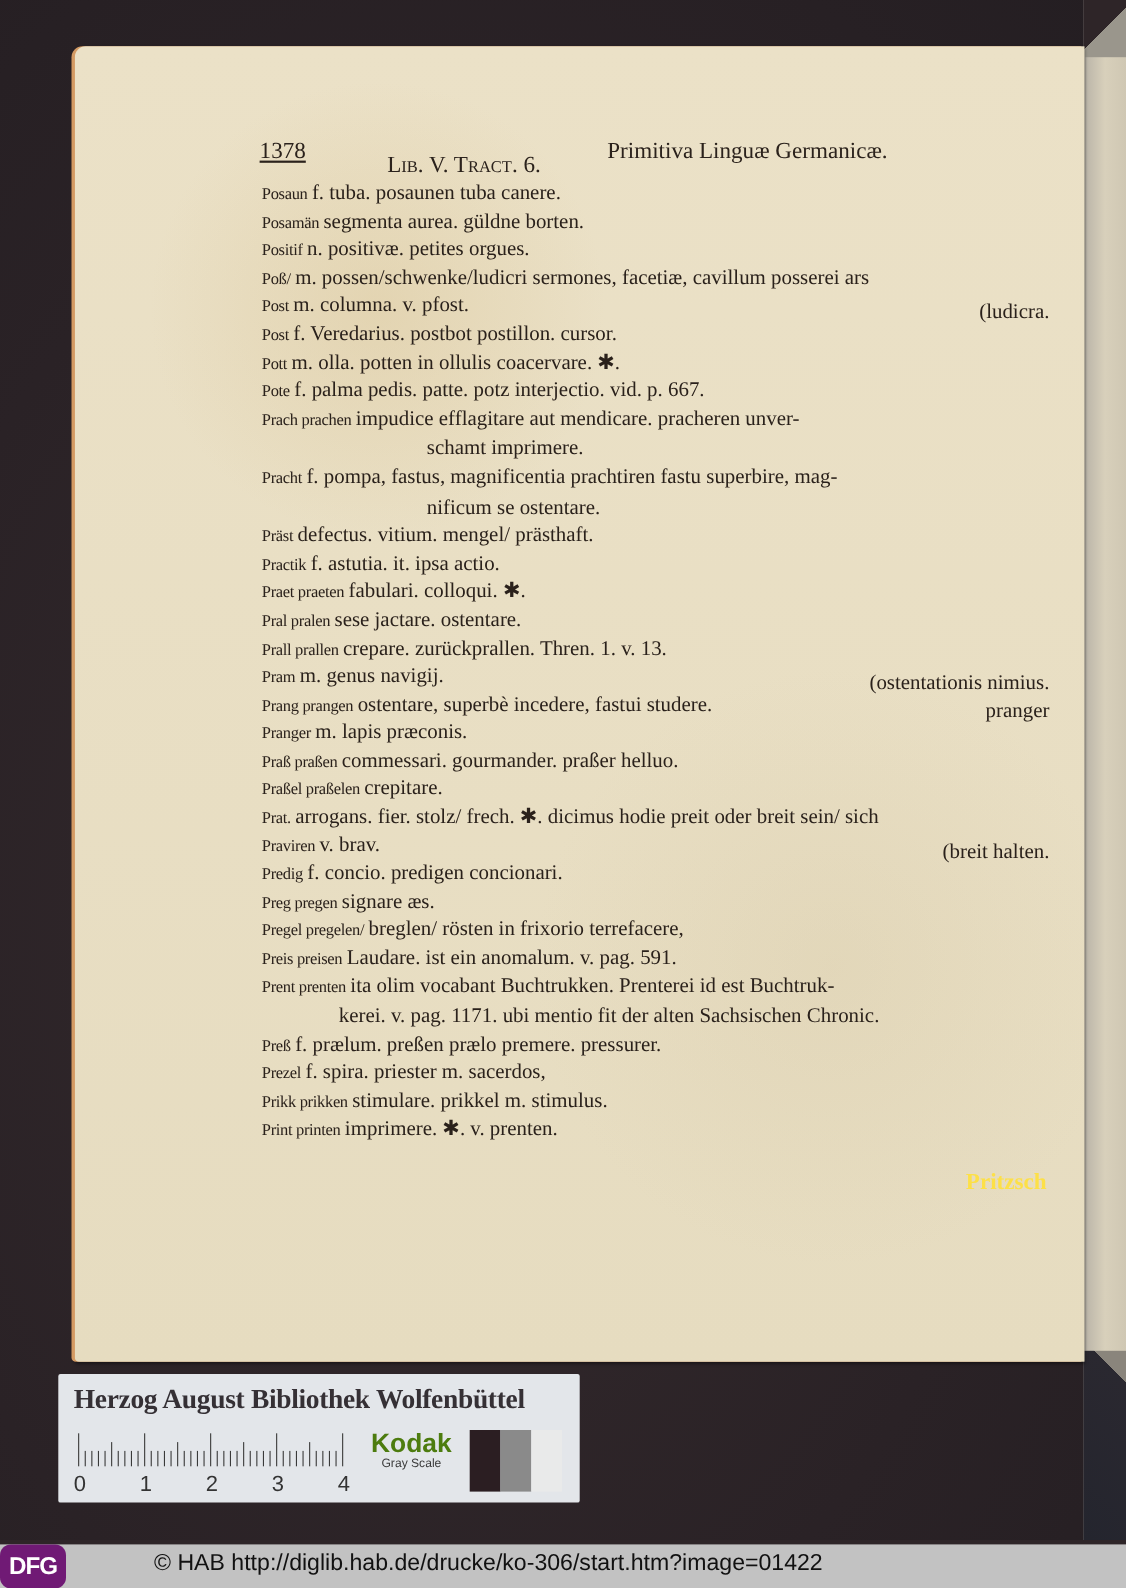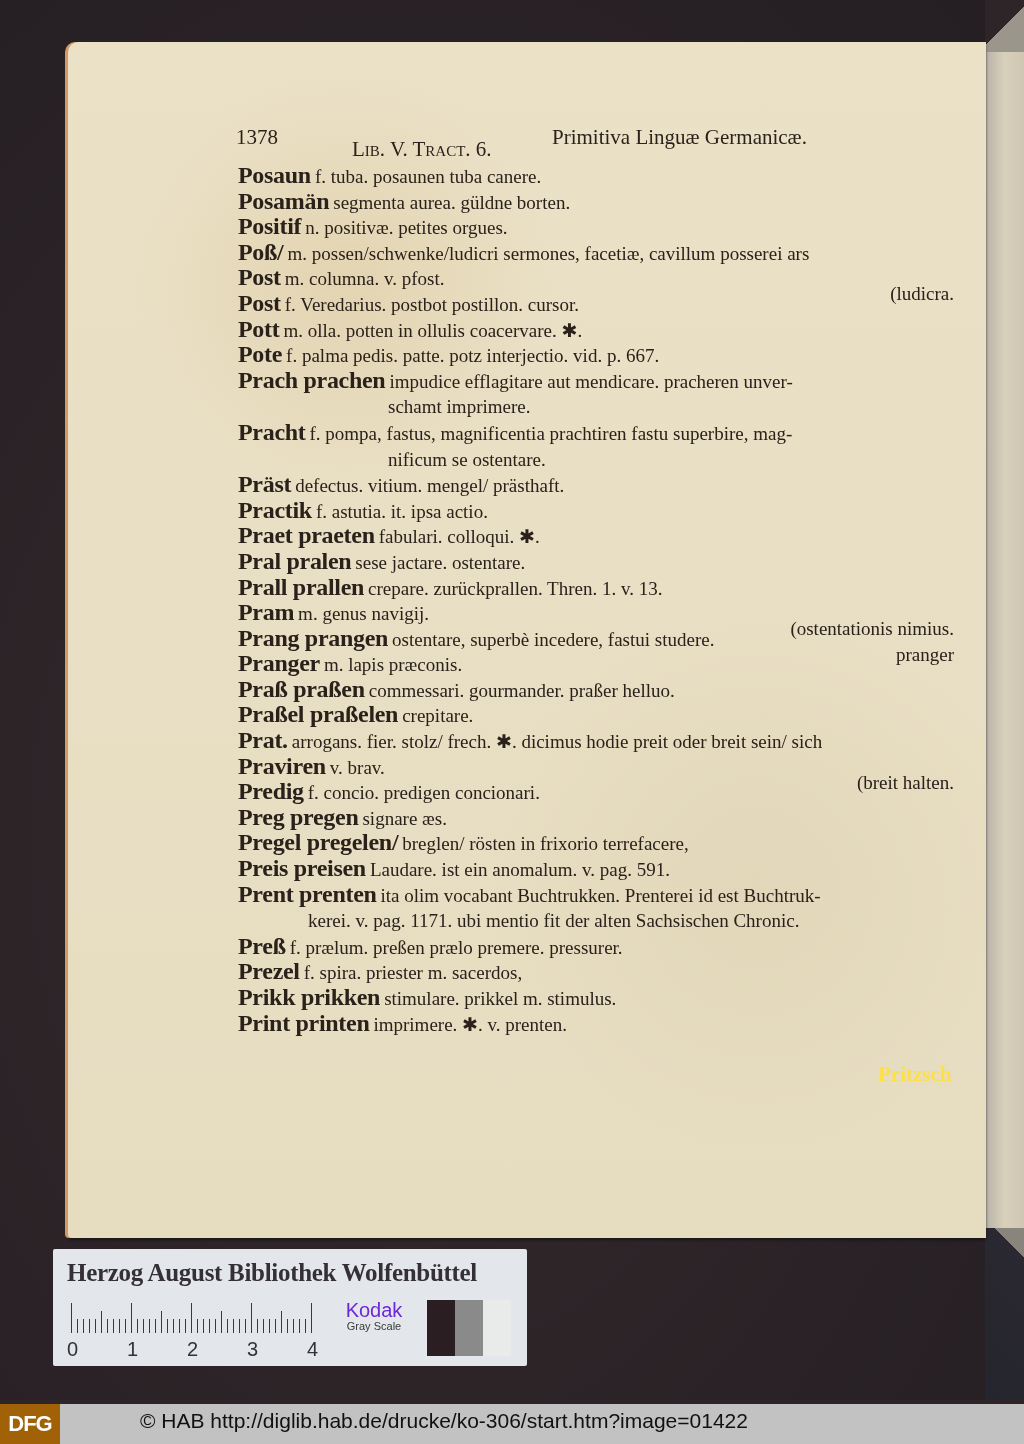--- a/index.html
+++ b/index.html
@@ -31,62 +31,62 @@
       radial-gradient(circle at 30% 20%, rgba(214,190,140,0.35) 0%, rgba(0,0,0,0) 18%),
       radial-gradient(circle at 75% 70%, rgba(210,195,160,0.25) 0%, rgba(0,0,0,0) 25%),
       linear-gradient(180deg, #ebe1c7 0%, #e6dcc0 100%);
     border-radius: 10px 0 0 4px;
     box-shadow: -3px 0 0 #d49a63, 0 2px 3px rgba(0,0,0,0.4);
   }
   .running-head {
     position: absolute; left: 236px; top: 123px; width: 720px; height: 34px;
     color: #2b221c; font-size: 21px; white-space: nowrap;
   }
-  .running-head .pg { position: absolute; left: 0; top: 2px; }
+  .running-head .pg { position: absolute; left: 0; top: 2px; text-decoration: underline; }
   .running-head .lib { position: absolute; left: 116px; top: 14px; font-variant: small-caps; }
   .running-head .title { position: absolute; left: 316px; top: 2px; }
   .entries {
     position: absolute; left: 238px; top: 163px; width: 716px;
     color: #2a211b; font-size: 19px; line-height: 25.6px;
   }
   .entry { position: relative; white-space: nowrap; height: 25.6px; }
   .entry.wrap { height: auto; white-space: normal; }
-  .entry .hw { font-family: "Liberation Serif", serif; font-weight: bold; font-size: 24px; letter-spacing: -0.3px; }
+  .entry .hw { font-family: "Liberation Serif", serif; font-weight: normal; font-size: 15px; letter-spacing: -0.3px; }
   .entry .body { margin-left: 4px; }
-  .entry .right { position: absolute; right: 0; top: 16px; }
+  .entry .right { position: absolute; right: 0; top: 6px; }
   .entry .cont { display: block; padding-left: 150px; white-space: nowrap; }
   .entry .cont2 { display: block; padding-left: 70px; white-space: nowrap; }
   .catchword {
     position: absolute; left: 878px; top: 1062px; color: #fde047;
     font-size: 21px; font-weight: bold;
   }
   .label-card {
     position: absolute; left: 53px; top: 1249px; width: 474px; height: 117px;
     background: #e3e6ea; border-radius: 2px;
   }
   .label-card .lib-name {
     position: absolute; left: 14px; top: 10px; font-size: 25px; font-weight: bold;
     color: #353035; letter-spacing: -0.3px; white-space: nowrap;
   }
   .ruler { position: absolute; left: 14px; top: 52px; width: 245px; height: 60px; }
   .ruler .tick { position: absolute; bottom: 28px; width: 1px; background: #3a3a3a; }
   .ruler .num { position: absolute; bottom: 0; font-family: "Liberation Sans", sans-serif; font-size: 20px; color: #333; }
   .kodak { position: absolute; left: 276px; top: 50px; width: 90px; text-align: center; }
-  .kodak .brand { font-family: "Liberation Sans", sans-serif; font-size: 20px; font-weight: normal; color: #6d28d9; }
+  .kodak .brand { font-family: "Liberation Sans", sans-serif; font-size: 24px; font-weight: bold; color: #4d7c0f; }
   .kodak .sub { font-family: "Liberation Sans", sans-serif; font-size: 11px; color: #3a3a3a; margin-top: -2px; }
   .gray-patches { position: absolute; left: 374px; top: 51px; width: 84px; height: 56px; display: flex; }
   .gray-patches div { flex: 1; }
   .footer-bar {
     position: absolute; left: 0; top: 1404px; width: 1024px; height: 40px;
     background: #c2c2c2;
   }
   .dfg-logo {
     position: absolute; left: 0; top: 1404px; width: 60px; height: 40px;
-    background: #a16207; color: #ffffff; font-family: "Liberation Sans", sans-serif;
-    font-weight: bold; font-size: 22px; line-height: 40px; text-align: center; letter-spacing: -1px;
+    background: #701a75; color: #ffffff; font-family: "Liberation Sans", sans-serif;
+    font-weight: bold; font-size: 22px; line-height: 40px; text-align: center; letter-spacing: -1px; border-radius: 10px;
   }
   .copyright {
     position: absolute; left: 140px; top: 1409px; font-family: "Liberation Sans", sans-serif;
     font-size: 21px; color: #111; white-space: nowrap;
   }
 </style>
 </head>
 <body>
 
 <div class="backdrop"></div>

